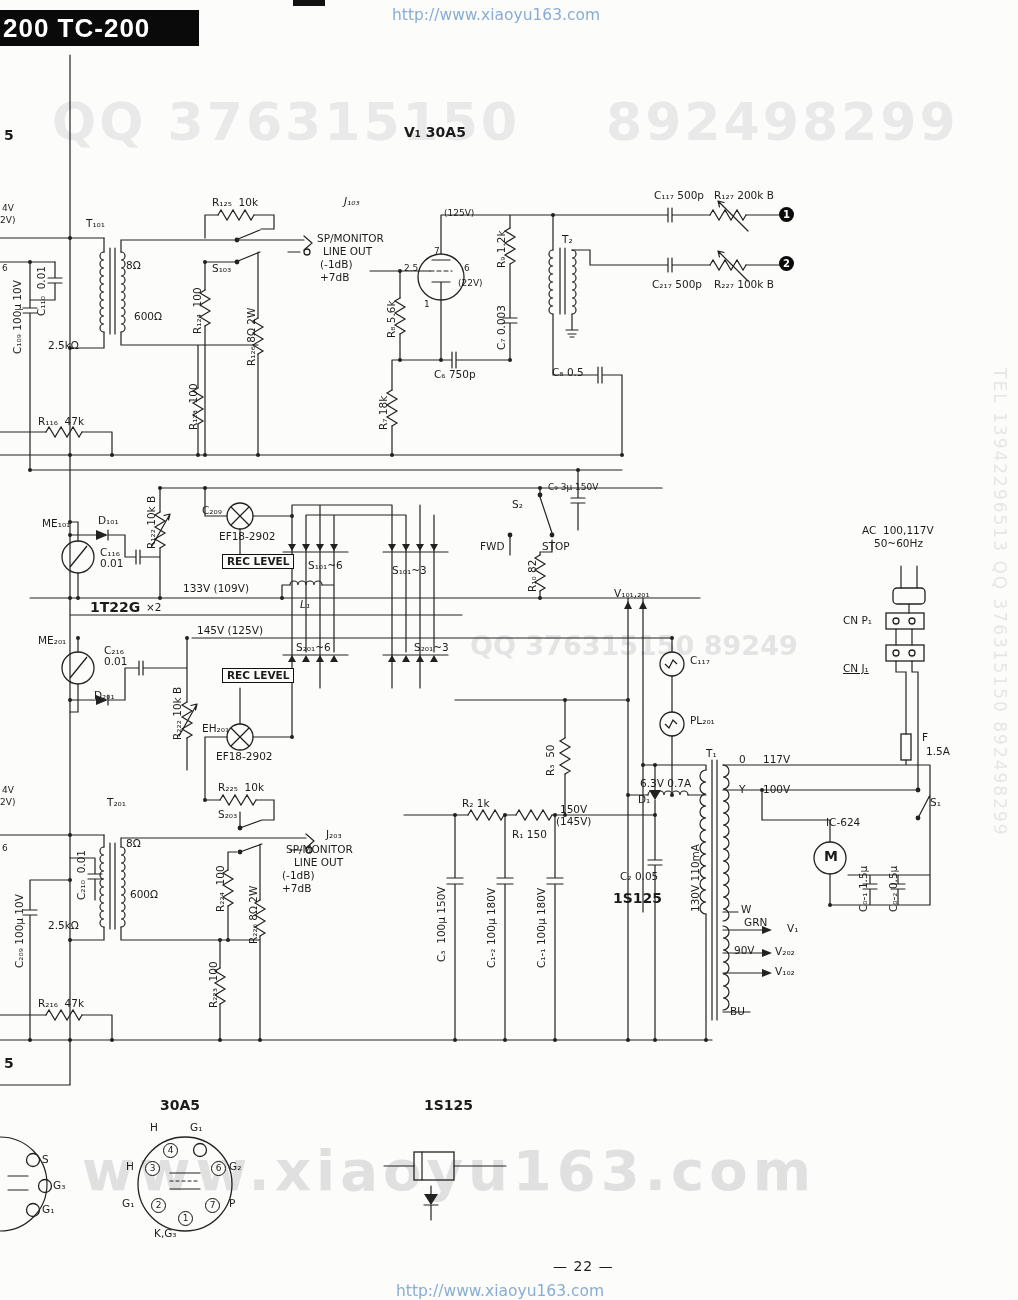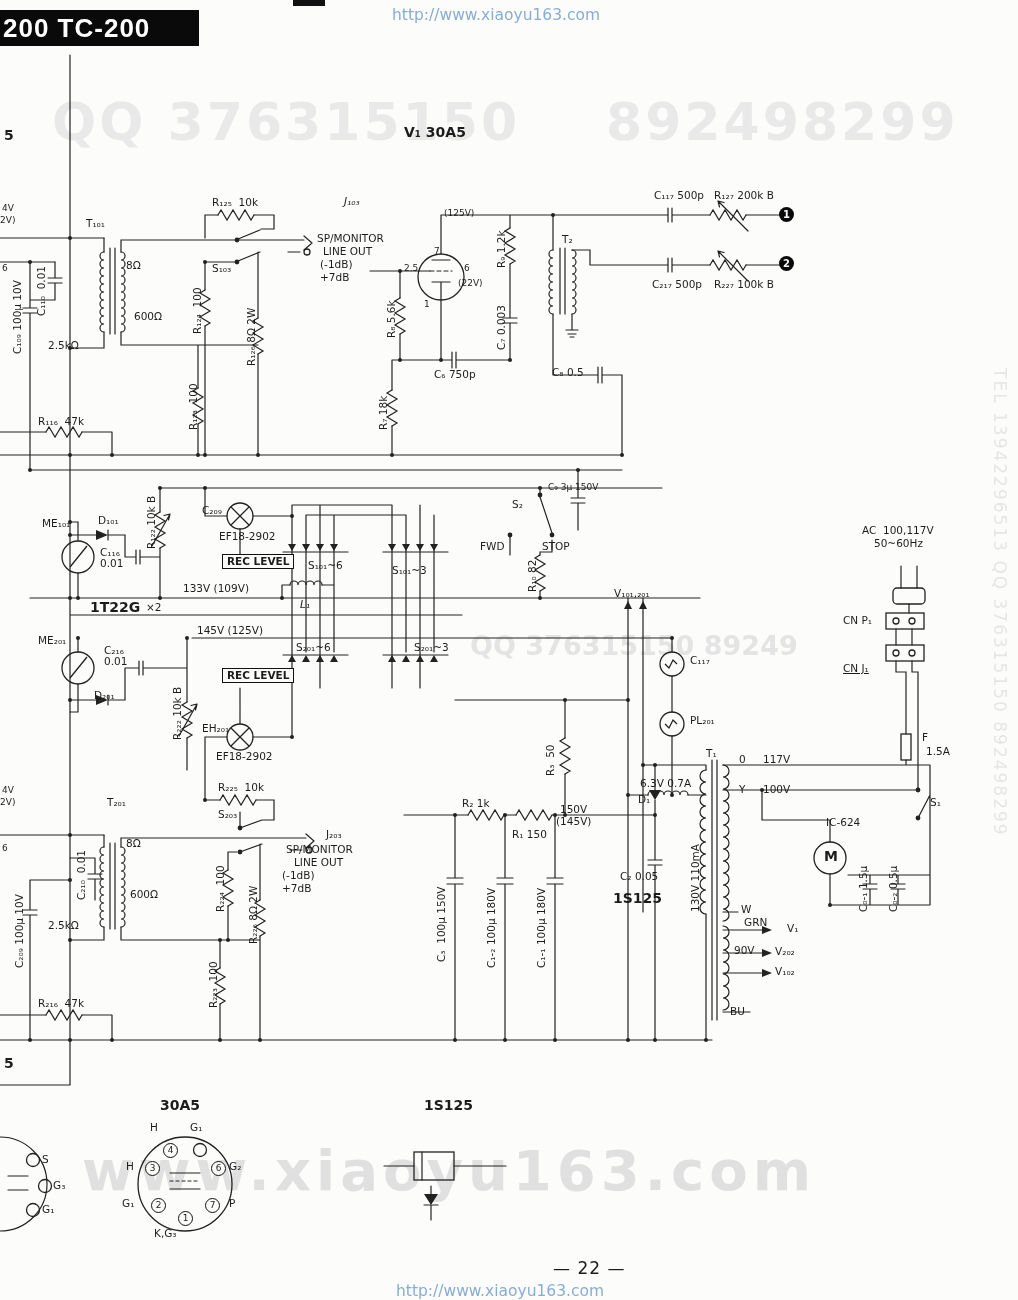--- a/index.html
+++ b/index.html
@@ -20,21 +20,21 @@
   .pin{width:13px;height:13px;border:1.1px solid #111;border-radius:50%;font-size:9px;text-align:center;
        line-height:12px;background:#fcfcfb;padding:0;}
   .badge{width:15px;height:15px;border-radius:50%;background:#0a0a0a;color:#fff;font-size:10px;
          font-weight:bold;text-align:center;line-height:15px;}
   .wm{position:absolute;white-space:pre;}
   .wm-url{color:#88add5;font-size:15.5px;}
   .wm-qq{color:#e9e9e9;font-size:52px;font-weight:bold;letter-spacing:3px;}
   .wm-mid{color:#e4e4e4;font-size:27px;font-weight:bold;}
   .wm-bigbottom{color:#e0e0e0;font-size:56px;font-weight:bold;letter-spacing:5px;}
   .wm-vert{color:#e6e6e6;font-size:17px;letter-spacing:2px;transform:rotate(90deg);transform-origin:0 0;}
-  .pageno{position:absolute;left:553px;top:1258px;font-size:17px;letter-spacing:1px;z-index:3;}
+  .pageno{position:absolute;left:553px;top:1258px;font-size:14px;letter-spacing:1px;z-index:3;}
 </style>
 </head>
 <body>
 
 <div class="page">
 
   <div class="layer" id="wm-layer">
     <div class="wm wm-url" style="left:392px;top:6px;">http://www.xiaoyu163.com</div>
     <div class="wm wm-qq" style="left:52px;top:92px;">QQ 376315150</div>
     <div class="wm wm-qq" style="left:606px;top:92px;">892498299</div>

